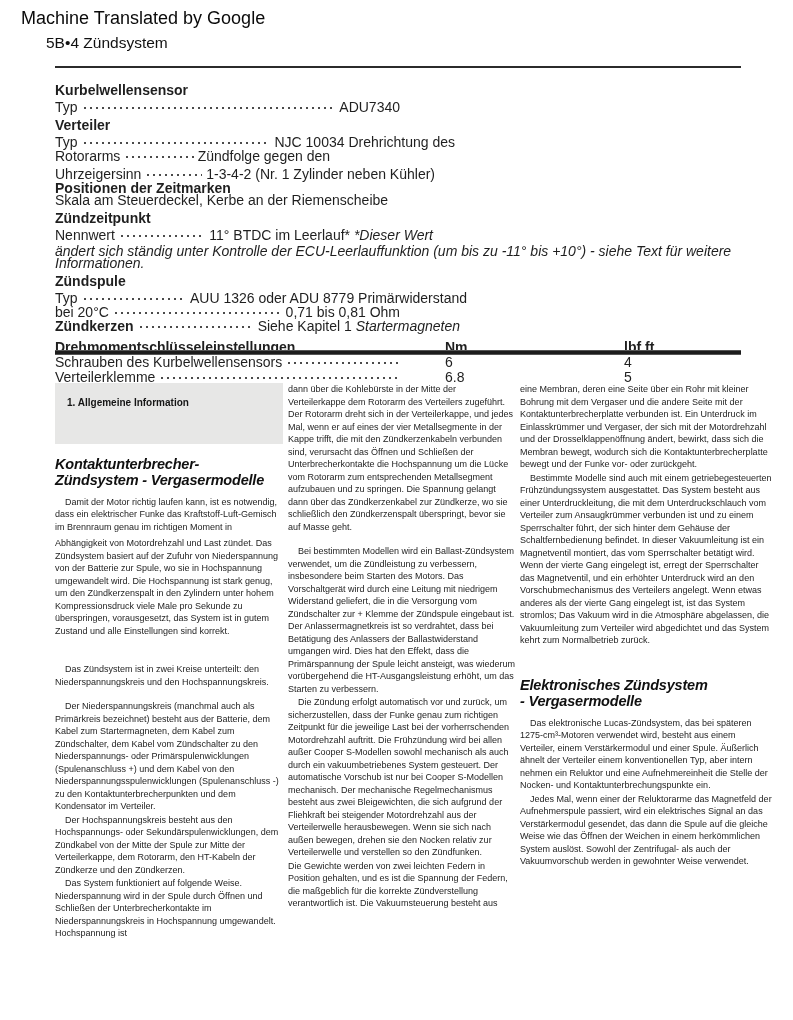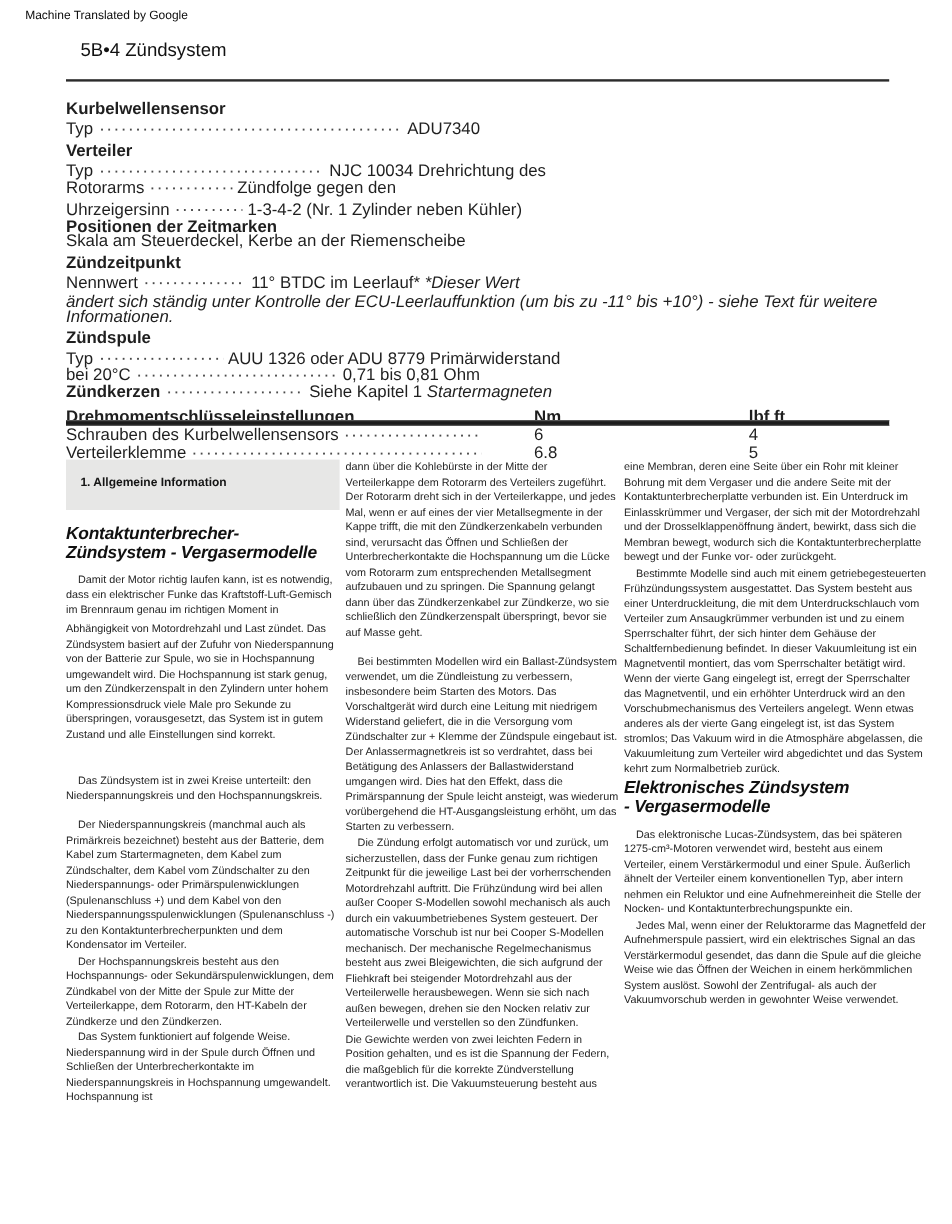--- a/index.html
+++ b/index.html
@@ -1,22 +1,22 @@
 <!DOCTYPE html>
 <html><head>
 <meta charset="utf-8">
 <style>
   html,body{margin:0;padding:0;}
   body{
     width:793px;height:1020px;position:relative;background:#ffffff;
     font-family:"Liberation Sans","DejaVu Sans",sans-serif;color:#1f1f1f;
     overflow:hidden;
   }
-  .watermark{position:absolute;left:21px;top:8px;font-size:10px;font-weight:500;color:#0a0a0a;}
-  .doc-title{position:absolute;left:67px;top:34px;font-size:15.5px;font-weight:500;color:#111;}
+  .watermark{position:absolute;left:21px;top:8px;font-size:18px;font-weight:500;color:#0a0a0a;}
+  .doc-title{position:absolute;left:46px;top:34px;font-size:15.5px;font-weight:500;color:#111;}
   .rule-top{position:absolute;left:55px;top:66px;width:686px;height:2px;background:#2b2b2b;}
   .rule-bottom{position:absolute;left:55px;top:350px;width:686px;height:3px;background:#1c1c1c;border-top:1px solid #555;border-bottom:1px solid #555;}
 
   
   .specs{position:absolute;left:55px;top:78px;width:686px;font-size:14px;line-height:12px;}
   .spec-h{font-weight:bold;margin:6px 0 5px 0;}
   .spec-row{display:flex;margin:0 0 2px 0;}
   .spec-row .lbl,.spec-row .val{white-space:nowrap;}
   .leader{flex:1;align-self:flex-end;height:8px;margin:0 4px;
     background-image:radial-gradient(circle,#4a4a4a 0.9px,rgba(0,0,0,0) 1.15px);
@@ -39,23 +39,23 @@
   
   .col{position:absolute;top:383px;font-size:9px;line-height:12.5px;color:#242424;}
   .col1{left:55px;width:228px;}
   .col2{left:288px;width:228px;}
   .col3{left:520px;width:252px;}
   .col p{margin:0 0 1px 0;}
   .indent{text-indent:10px;}
   .mtp4{margin-top:4px !important;}
   .mtp12{margin-top:12px !important;}
   .mtp24{margin-top:26px !important;}
-  .info-box{background:#e7e7e6;width:204px;padding:14px 12px 15px 12px;font-size:10px;font-weight:bold;color:#151515;}
+  .info-box{background:#e7e7e6;width:204px;padding:14px 12px 34px 12px;font-size:10px;font-weight:bold;color:#151515;}
   .col-heading{font-size:14.5px;font-weight:bold;font-style:italic;line-height:16px;margin:12px 0 8px 0;color:#101010;letter-spacing:-0.2px;}
-  .col3 .col-heading{margin-top:2px;}
+  .col3 .col-heading{margin-top:30px;}
 </style>
 </head>
 <body>
 
 <div class="watermark">Machine Translated by Google</div>
 <div class="doc-title">5B•4 Zündsystem</div>
 <div class="rule-top"></div>
 
 <div class="specs">
   <div class="spec-h">Kurbelwellensensor</div>

